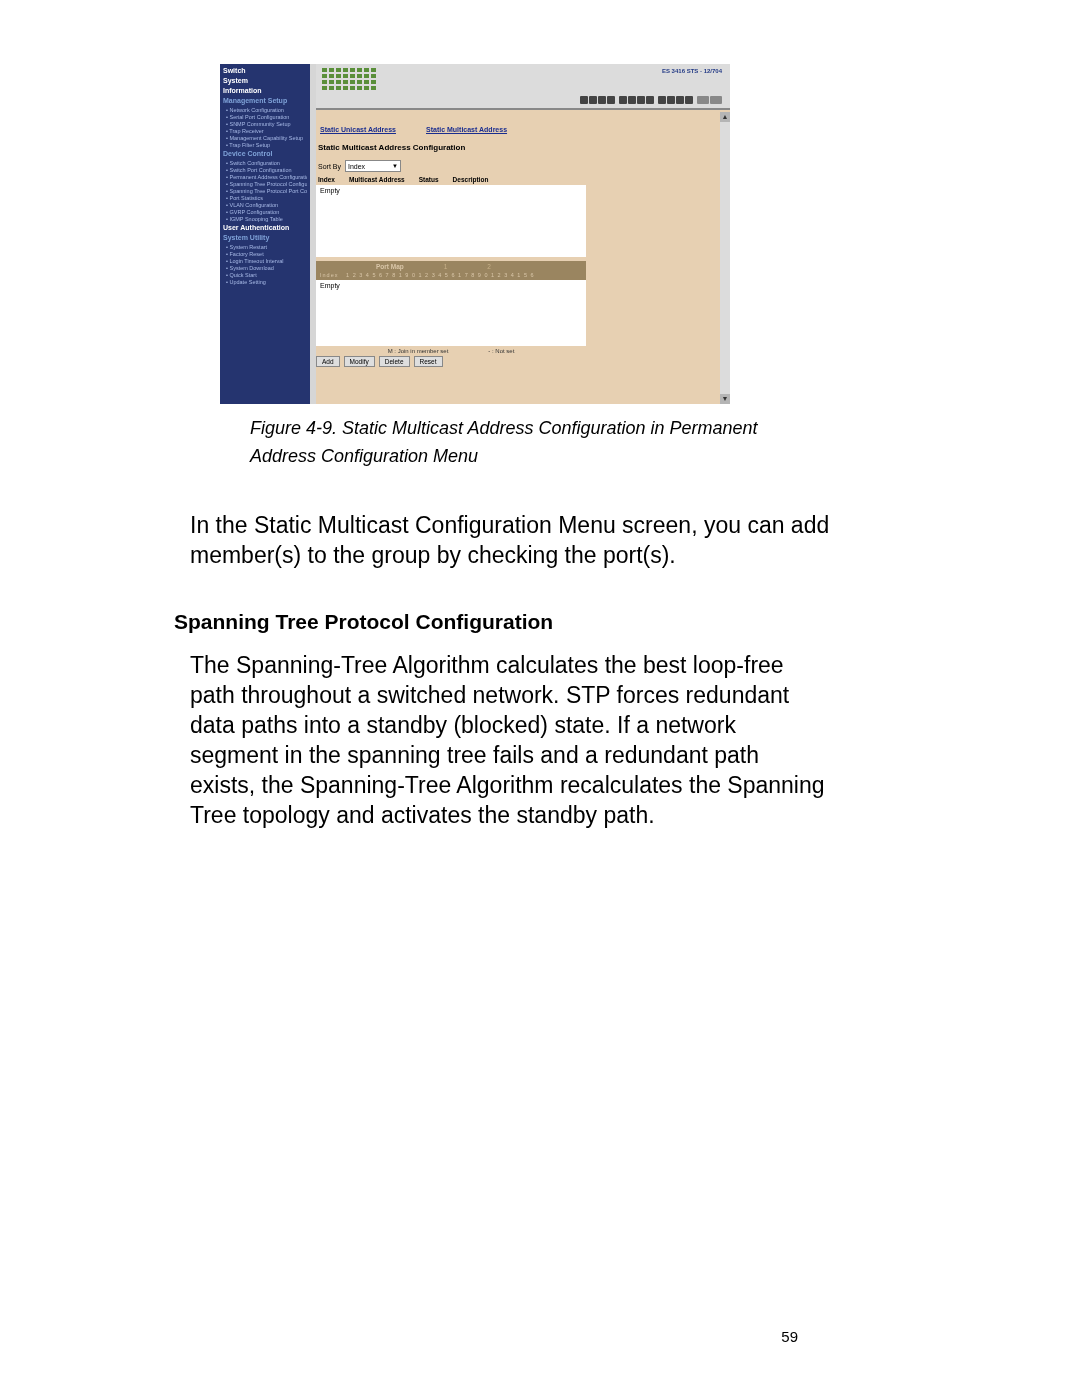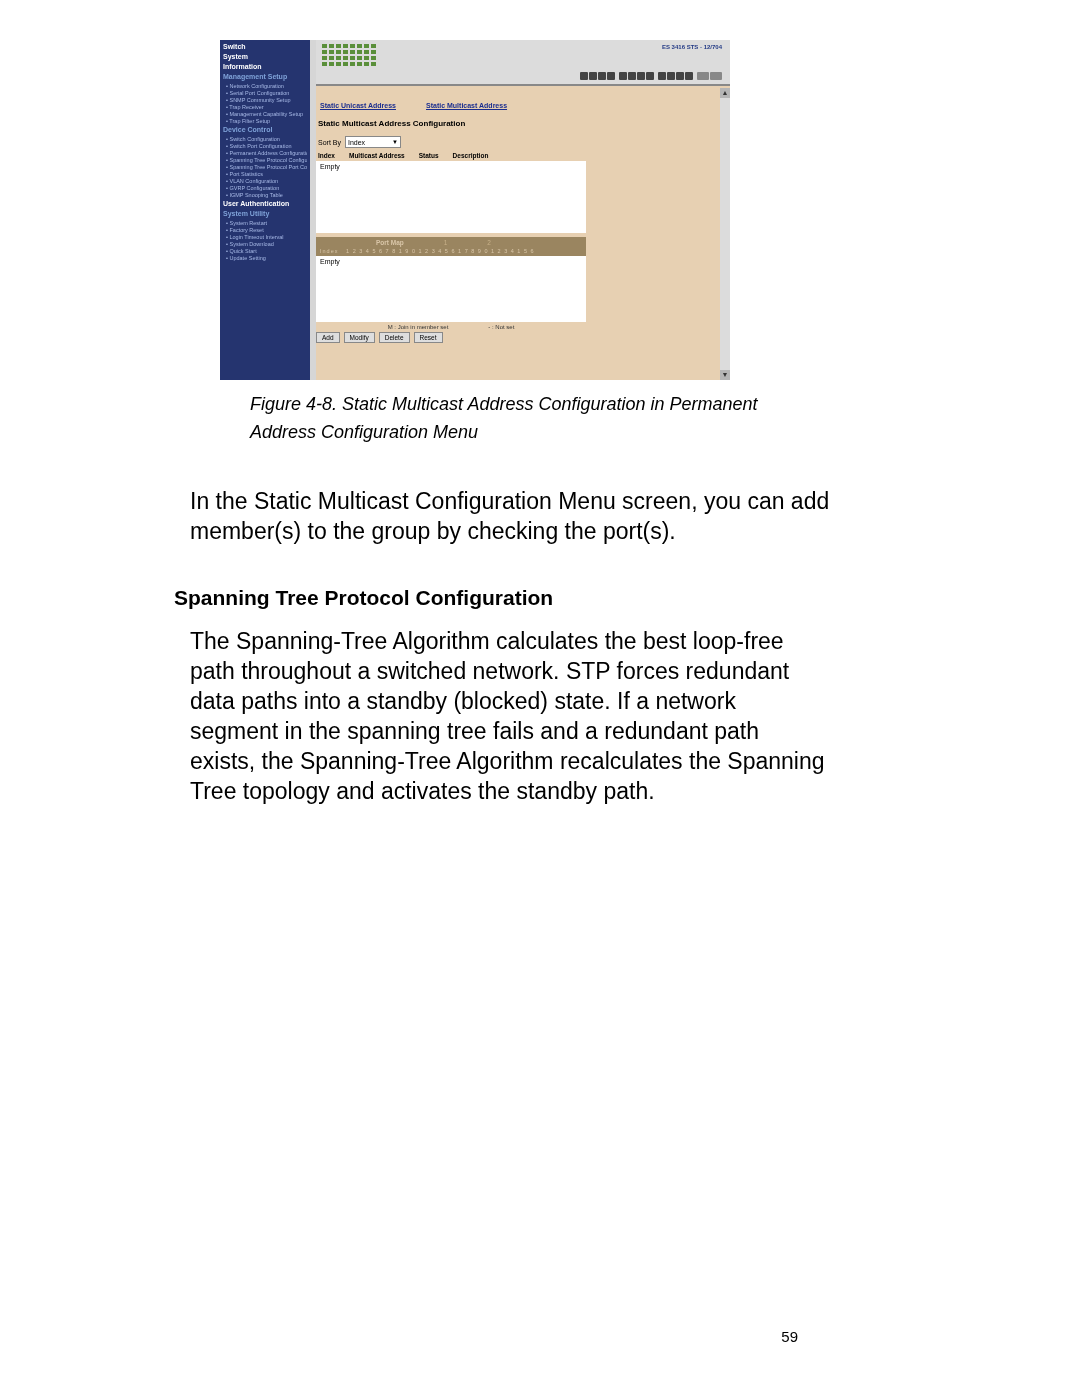--- a/index.html
+++ b/index.html
@@ -7,21 +7,21 @@
     padding: 0;
     background: #ffffff;
     font-family: Arial, Helvetica, sans-serif;
     color: #000;
   }
   .page {
     width: 908px;
     height: 1397px;
     position: relative;
     box-sizing: border-box;
-    padding: 40px 110px 60px 180px;
+    padding: 64px 110px 60px 180px;
   }
 
   
   .figure-wrap {
     margin-left: 40px;
     margin-bottom: 20px;
   }
   .screenshot {
     width: 510px;
     height: 340px;
@@ -359,21 +359,21 @@
         <div class="ss-buttons">
           <div class="ss-btn">Add</div>
           <div class="ss-btn">Modify</div>
           <div class="ss-btn">Delete</div>
           <div class="ss-btn">Reset</div>
         </div>
       </div>
 
     </div>
 
-    <div class="caption">Figure 4-8. Static Multicast Address Configuration in Permanent Address Configuration Menu</div>
+    <div class="caption">Figure 4-9. Static Multicast Address Configuration in Permanent Address Configuration Menu</div>
   </div>
 
   <div class="body-text">In the Static Multicast Configuration Menu screen, you can add member(s) to the group by checking the port(s).</div>
 
   <div class="h2">Spanning Tree Protocol Configuration</div>
 
 
   <div class="body-text">The Spanning-Tree Algorithm calculates the best loop-free path throughout a switched network.  STP forces redundant data paths into a standby (blocked) state. If a network segment in the spanning tree fails and a redundant path exists, the Spanning-Tree Algorithm recalculates the Spanning Tree topology and activates the standby path.</div>
 
   <div class="page-number">59</div>

